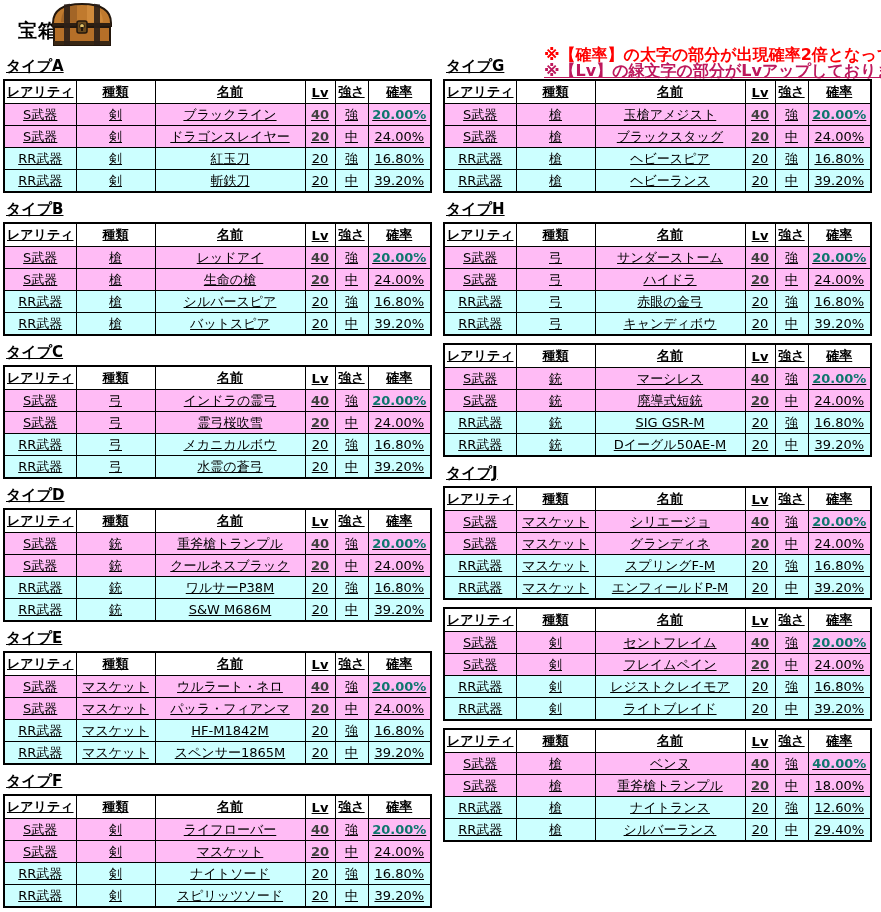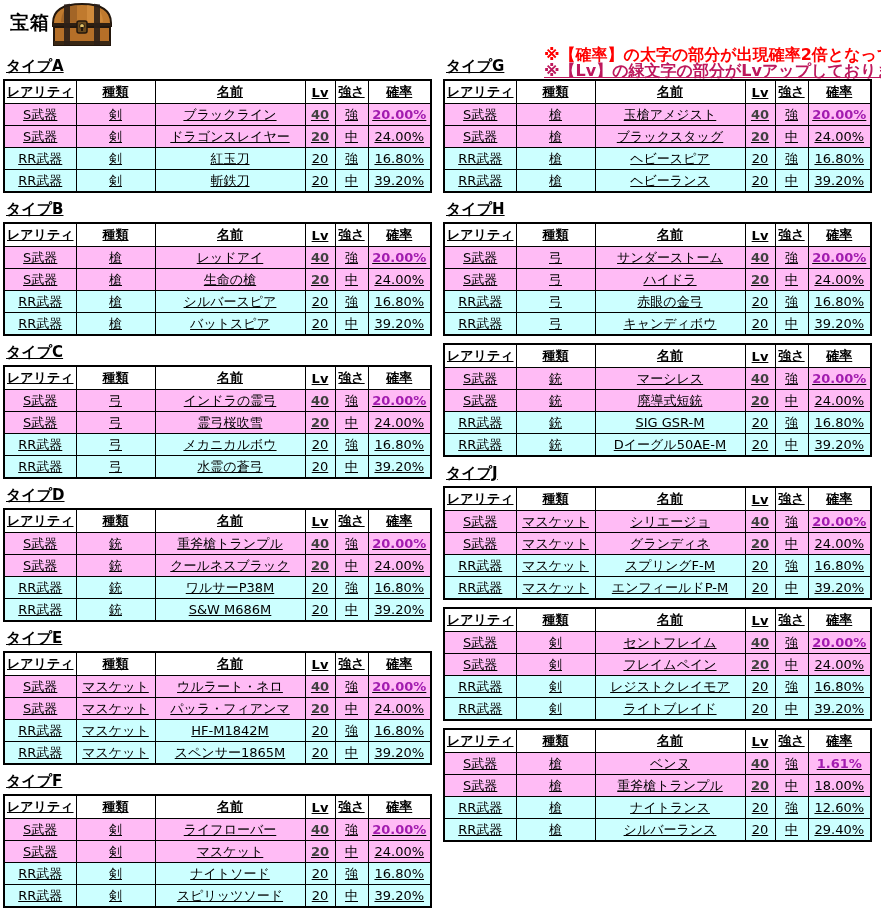--- a/index.html
+++ b/index.html
@@ -1,39 +1,39 @@
 <!DOCTYPE html>
 <html><head>
 <meta charset="utf-8">
 <style>
   html,body{margin:0;padding:0;background:#fff;}
   body{
     width:881px;height:912px;overflow:hidden;position:relative;
     font-family:"DejaVu Sans","Liberation Sans",sans-serif;color:#000;
   }
   .header-area{position:relative;height:57px;}
-  .page-title{position:absolute;left:10px;top:10px;margin:0;font-size:19px;font-weight:bold;letter-spacing:1px;}
+  .page-title{position:absolute;left:10px;top:10px;margin:8px;font-size:19px;font-weight:bold;letter-spacing:1px;}
   .chest-icon{position:absolute;left:49px;top:1px;}
   .notes{position:absolute;left:544px;top:47px;font-size:16px;font-weight:bold;line-height:16px;white-space:nowrap;}
   .note-red{color:#ff0000;}
   .note-green{color:#be185d;text-decoration:underline;}
   .tables-grid{display:flex;gap:11px;padding-left:3px;}
   .col{width:429px;}
   .type-block{margin-bottom:7px;text-decoration:underline;}
   .type-label{margin:0 0 3px 3px;font-size:15px;font-weight:bold;}
   table{border-collapse:collapse;width:429px;table-layout:fixed;border:2px solid #000;}
   th,td{border:1px solid #000;overflow:hidden;white-space:nowrap;}
   th{font-size:13px;font-weight:bold;height:22px;background:#ffffff;text-align:center;padding:0;}
   td{font-size:13px;height:21px;text-align:center;padding:0;}
   col.c-rarity{width:72px;}col.c-kind{width:79px;}col.c-name{width:150px;}
   col.c-lv{width:30px;}col.c-str{width:33px;}col.c-prob{width:63px;}
   tr.s-row td{background:#ffbbf5;}
   tr.rr-row td{background:#ccffff;}
   td.lv-up{color:#404040;font-weight:bold;}
-  td.prob-x2{color:#a21caf;font-weight:bold;}
+  td.prob-x2{color:#0f766e;font-weight:bold;}
 </style>
 </head>
 <body>
 
 <div class="header-area">
   <h1 class="page-title">宝箱</h1>
   <svg class="chest-icon" width="66" height="48" viewBox="0 0 66 48">
     <path d="M4 22 Q4 3 33 3 Q62 3 62 22 L62 25 L4 25 Z" fill="#c07a2e" stroke="#23170d" stroke-width="2"></path>
     <path d="M12 21 Q13 7 22 5 L28 4 L28 22 Z" fill="#8a5420" opacity="0.55"></path>
     <path d="M54 21 Q53 7 44 5 L38 4 L38 22 Z" fill="#e09a48" opacity="0.5"></path>
@@ -701,21 +701,21 @@
               <th>確率</th>
             </tr>
           </thead>
           <tbody>
             <tr class="s-row">
               <td>S武器</td>
               <td>槍</td>
               <td>ベンヌ</td>
               <td class="lv-up">40</td>
               <td>強</td>
-              <td class="prob-x2">1.61%</td>
+              <td class="prob-x2">40.00%</td>
             </tr>
             <tr class="s-row">
               <td>S武器</td>
               <td>槍</td>
               <td>重斧槍トランプル</td>
               <td class="lv-up">20</td>
               <td>中</td>
               <td>18.00%</td>
             </tr>
             <tr class="rr-row">

